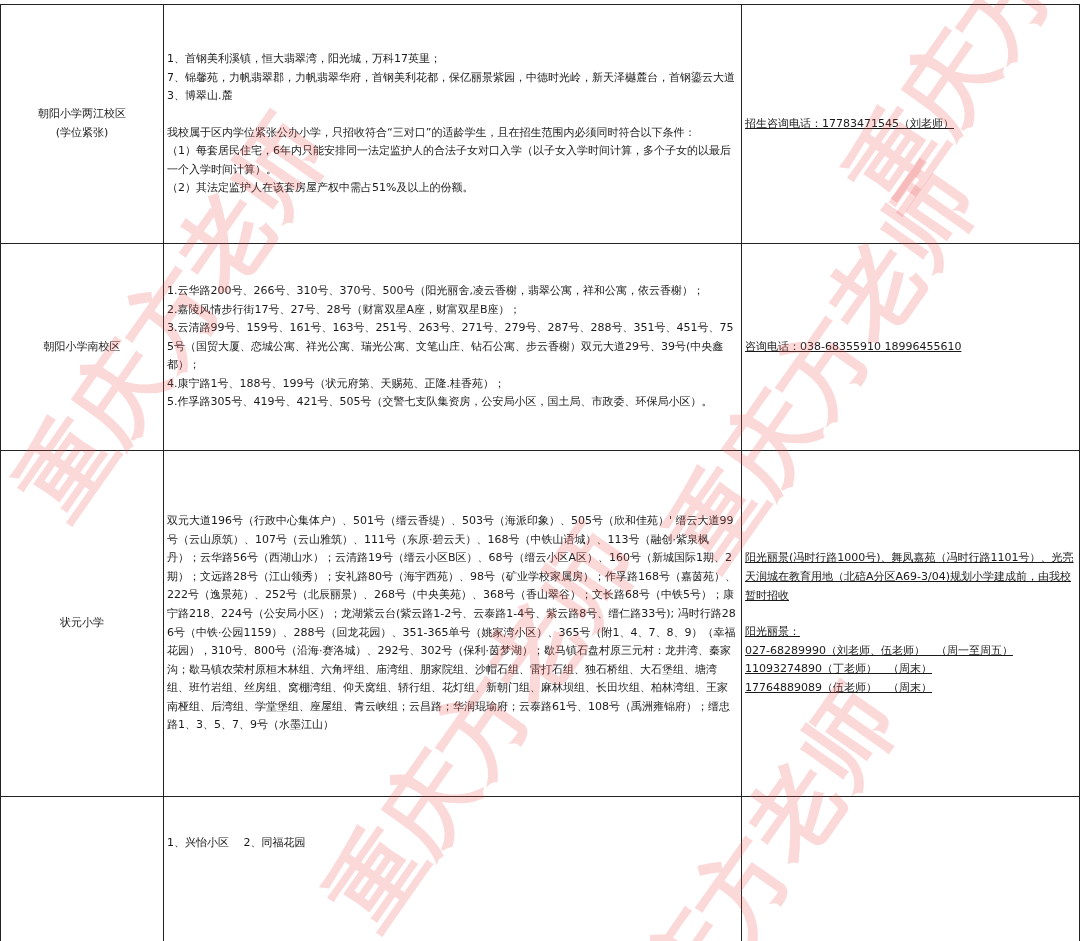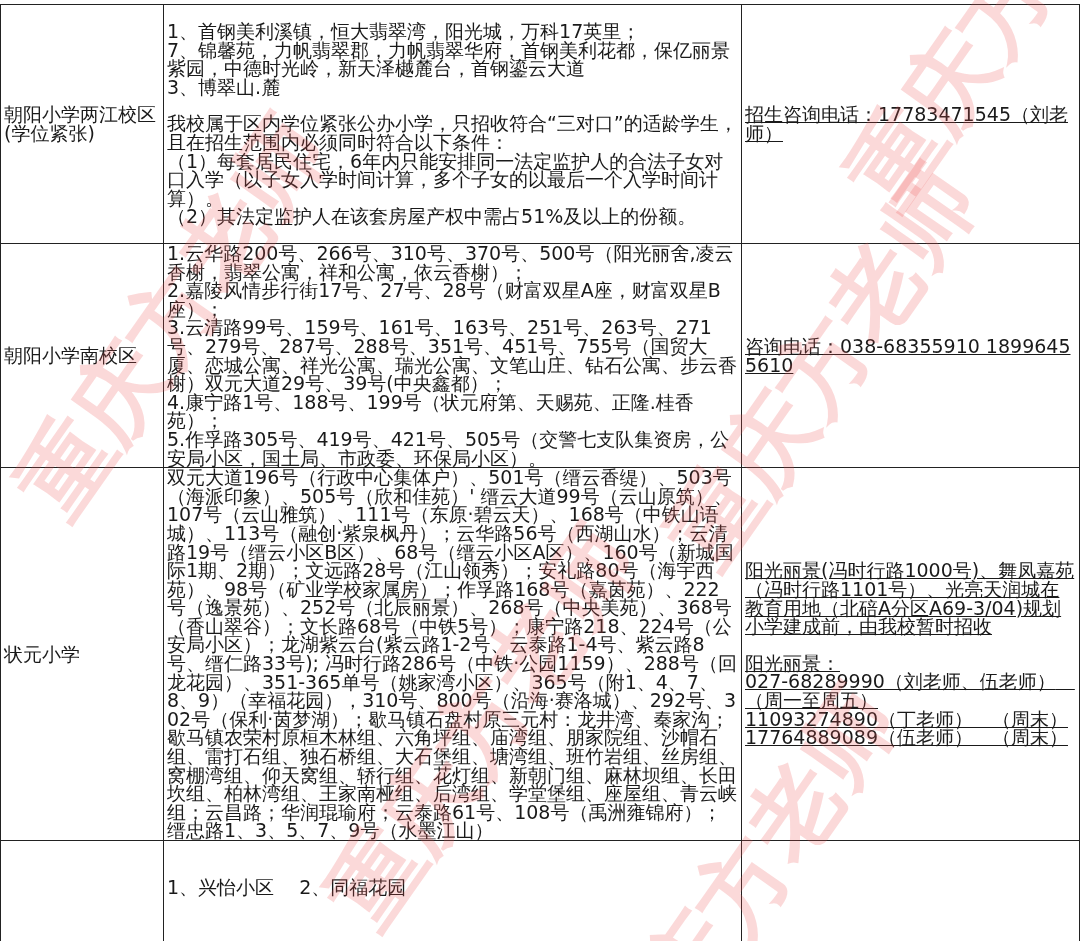--- a/index.html
+++ b/index.html
@@ -1,21 +1,21 @@
 <!DOCTYPE html>
 <html><head>
 <meta charset="utf-8">
 <style>
   html, body { margin:0; padding:0; background:#ffffff; }
   body { width:1080px; height:941px; overflow:hidden; position:relative;
          font-family:"DejaVu Sans", "Liberation Sans", sans-serif; color:#1a1a1a; }
   .page { position:absolute; left:0; top:0; width:1080px; height:941px; }
   table.grid { position:absolute; left:0; top:4px; width:1079px; border-collapse:collapse; table-layout:fixed; }
-  table.grid td { border:1.5px solid #222; vertical-align:middle; padding:0 3px; font-size:19px; line-height:18.6px; word-break:break-all; }
-  td.school { width:156px; font-size:13.5px; line-height:19px; }
+  table.grid td { border:1.5px solid #222; vertical-align:middle; padding:0 3px; font-size:11px; line-height:18.6px; word-break:break-all; }
+  td.school { text-align:center; width:156px; font-size:13.5px; line-height:19px; }
   td.range { width:571px; }
   td.note { width:330px;text-decoration:underline; }
   .line { display:block; }
   .bold { font-weight:normal; }
   .gap { display:block; height:18px; }
   .watermark { position:absolute; color:rgba(235,80,80,0.22); font-size:92px; font-weight:bold;
                pointer-events:none; white-space:nowrap; transform-origin:left top; font-family:"DejaVu Sans", sans-serif; }
 </style>
 </head>
 <body>

